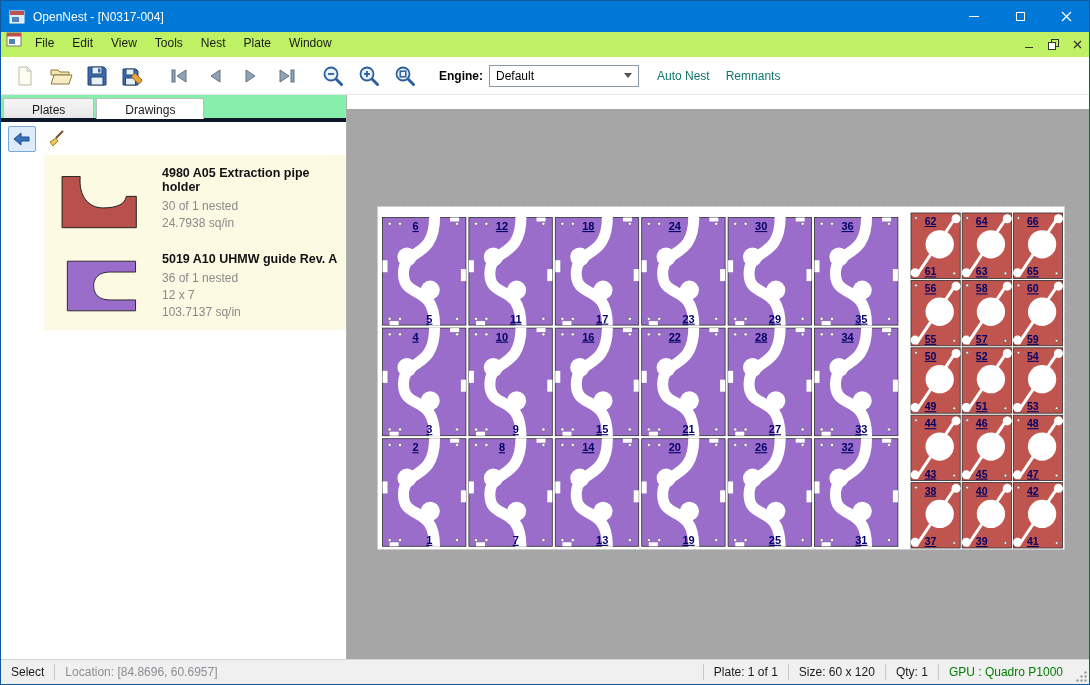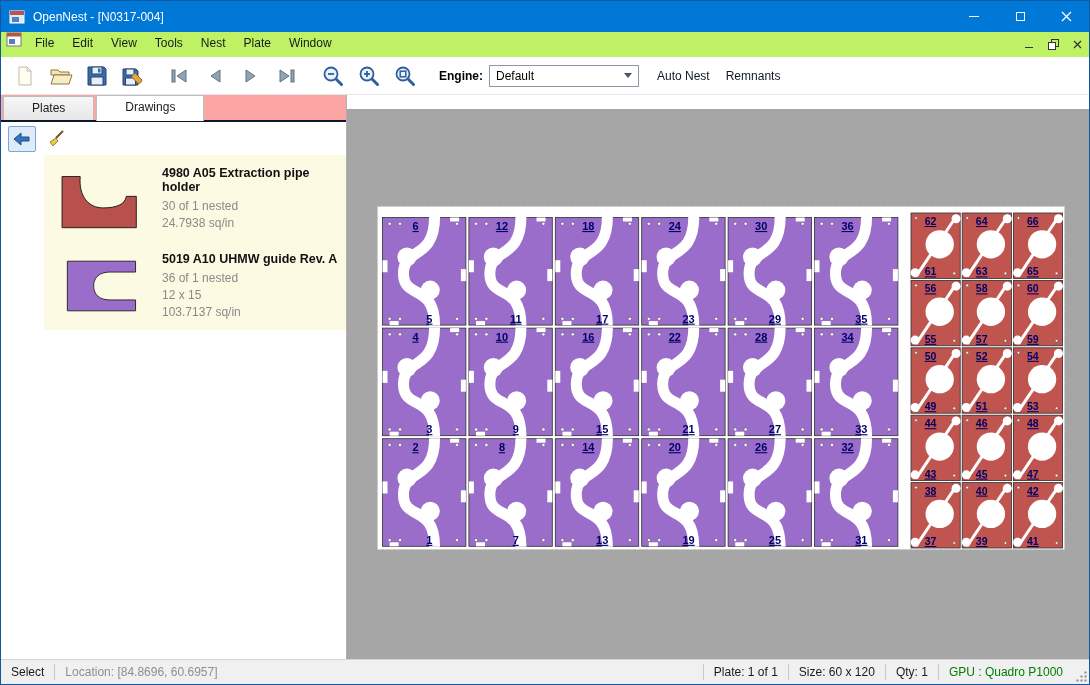--- a/index.html
+++ b/index.html
@@ -26,27 +26,27 @@
   .mdi-btn { width:24px; height:100%; display:flex; align-items:center; justify-content:center; }
   .glyph-min-b { display:block; width:8px; border-top:1px solid #333; margin-top:6px; }
 
   
   .toolbar { height:38px; background:#fff; border-bottom:1px solid #e6e6e6; display:flex; align-items:center; flex:none; padding-left:6px; }
   .tb-group { display:flex; align-items:center; margin-right:10px; }
   .tb-btn { width:36px; height:30px; display:flex; align-items:center; justify-content:center; }
   .engine-label { font-size:12px; font-weight:bold; margin-right:6px; }
   .engine-combo { width:150px; height:22px; border:1px solid #8a99a8; background:#fff; display:flex; align-items:center; font-size:12px; padding-left:6px; position:relative; }
   .engine-arrow { margin-left:auto; margin-right:6px; width:0; height:0; border-left:4px solid transparent; border-right:4px solid transparent; border-top:5px solid #555; }
-  .tb-textbtn { font-size:12px; padding:6px 8px; color:#0f172a; }
+  .tb-textbtn { font-size:12px; padding:6px 8px; color:#0f766e; }
 
   
   .main { flex:1; display:flex; min-height:0; }
 
   .sidebar { width:346px; flex:none; background:#fff; display:flex; flex-direction:column; border-right:1px solid #b0b0b0; }
-  .tabstrip { display:flex; align-items:flex-end; height:27px; padding:3px 0 0 2px; background:#fca5a5; border-bottom:2px solid #0f172a; flex:none; }
+  .tabstrip { display:flex; height:27px; padding:3px 0 0 2px; background:#86efac; border-bottom:4px solid #0f172a; flex:none; }
   .tab { padding:4px 28px 5px; font-size:12px; border:1px solid #bdbdbd; border-bottom:none; background:linear-gradient(#f6f6f6,#e7e7e7); margin-right:2px; border-radius:2px 2px 0 0; color:#1a1a1a; }
   .tab.active { background:#fff; margin-bottom:-1px; padding-bottom:7px; }
   .panel-toolbar { height:33px; display:flex; align-items:center; padding-left:7px; background:#fff; flex:none; }
   .pt-btn { width:28px; height:26px; display:flex; align-items:center; justify-content:center; margin-right:6px; }
   .pt-btn.framed { border:1px solid #7aa7d6; background:#ddebfa; border-radius:2px; }
   .drawing-list { flex:1; background:#fff; overflow:hidden;margin-left:43px; }
   .drawing-item { display:flex; background:#fcfae3; padding:9px 6px 9px 10px; }
   .thumb { width:104px; flex:none; display:flex; align-items:center; justify-content:flex-start; }
   .item-text { padding-left:4px; font-size:12px; padding-top:2px; }
   .item-title { font-weight:bold; font-size:12.5px; color:#111; margin-bottom:4px; }
@@ -253,21 +253,21 @@
         </div>
         <div class="drawing-item">
           <span class="thumb">
             <svg width="98" height="62" viewBox="0 0 100 80">
               <path d="M4 8 L92 8 L92 22 L60 22 C42 22 38 32 38 40 C38 48 42 58 60 58 L92 58 L92 72 L4 72 Z" stroke="#222222" stroke-width="1.2" fill="#9a6dca"></path>
             </svg>
           </span>
           <div class="item-text">
             <div class="item-title">5019 A10 UHMW guide Rev. A</div>
             <div class="item-sub">36 of 1 nested</div>
-            <div class="item-sub">12 x 15</div>
+            <div class="item-sub">12 x 7</div>
             <div class="item-sub">103.7137 sq/in</div>
           </div>
         </div>
       </div>
     </div>
 
     <div class="canvas">
       <div class="canvas-strip"></div>
       <div class="canvas-body">
         <div class="plate-wrap">

